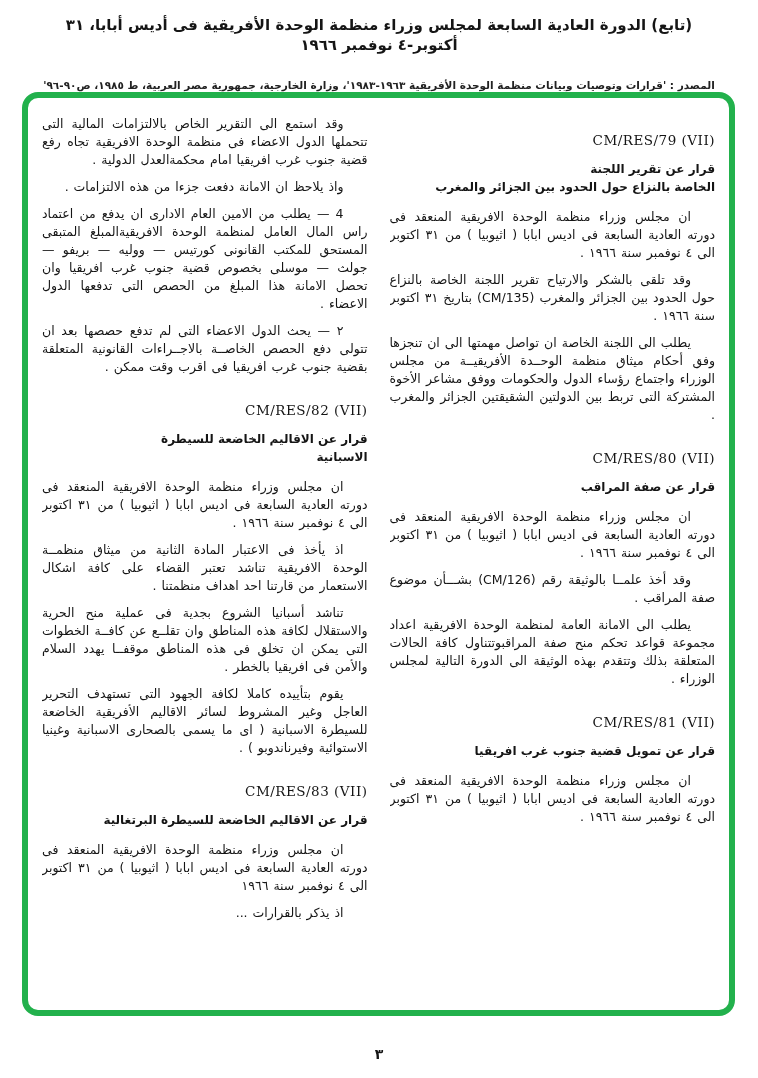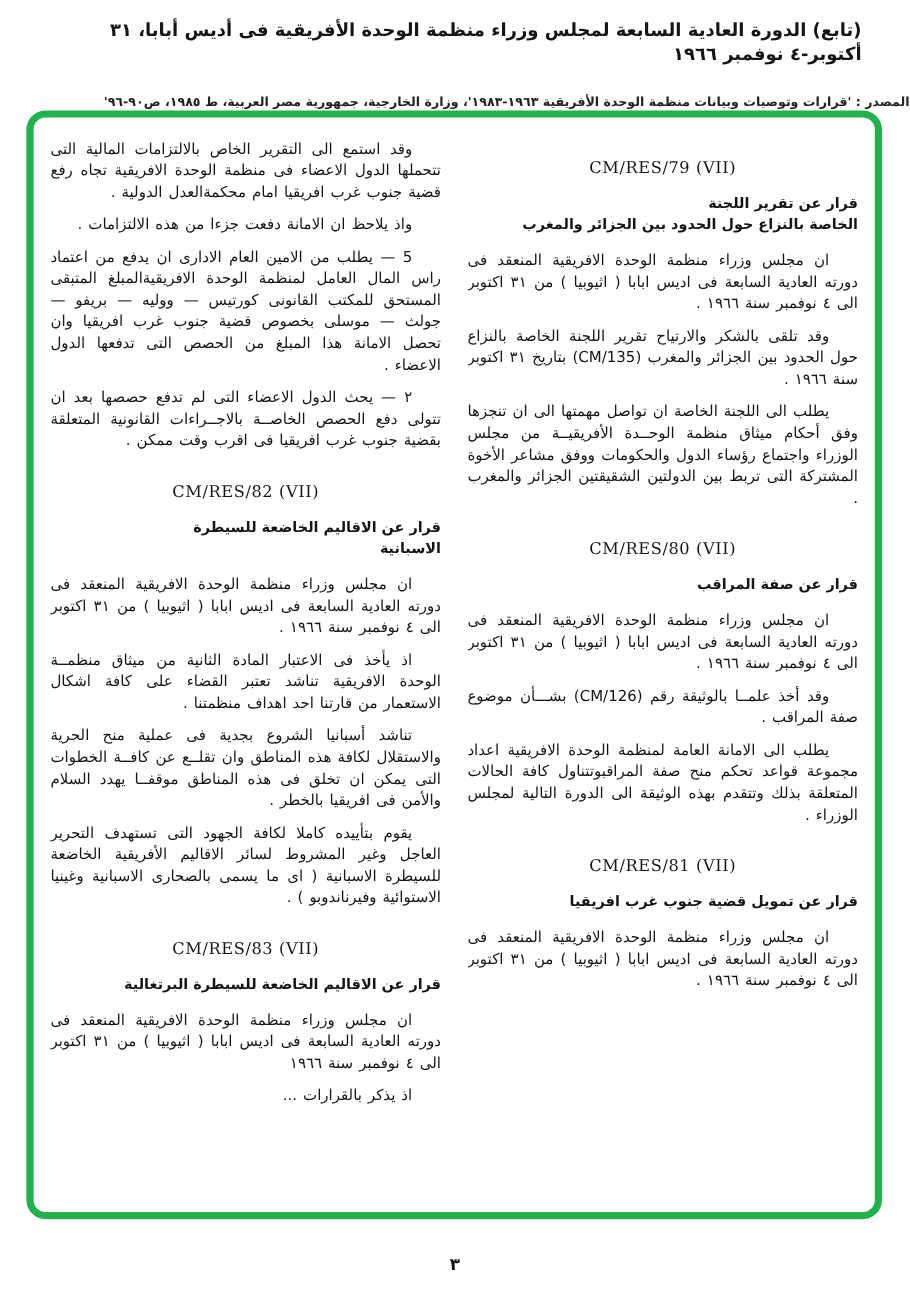--- a/index.html
+++ b/index.html
@@ -4,21 +4,21 @@
 <style>
   html, body { margin: 0; padding: 0; }
   body {
     width: 758px; height: 1078px;
     background: #ffffff;
     color: #151515;
     font-family: "DejaVu Sans", sans-serif;
     position: relative;
     overflow: hidden;
   }
-  .header { text-align: right; padding-top: 16px; direction: rtl; }
+  .header { text-align: center; padding-top: 16px; direction: rtl; }
   .header-line1 {
     font-size: 15px; font-weight: bold; line-height: 1.3;
     padding: 0 40px;
   }
   .header-line2 {
     font-size: 10.5px; font-weight: bold; margin-top: 24px;
     color: #222;
   }
   .content-box {
     position: absolute;
@@ -42,21 +42,21 @@
   .para {
     font-size: 12.5px;
     line-height: 1.44;
     text-align: justify;
     text-indent: 24px;
     margin: 9px 0;
     word-spacing: 1px;
   }
   .res-num {
     direction: ltr;
-    text-align: center;
+    text-align: right;
     font-family: "DejaVu Serif", serif;
     font-size: 13.5px;
     letter-spacing: 0.5px;
     margin: 26px 0 4px 0;
   }
   .res-title {
     font-size: 12px;
     font-weight: bold;
     margin: 12px 0;
     line-height: 1.5;
@@ -95,21 +95,21 @@
       <p class="para">وقد أخذ علمــا بالوثيقة رقم (CM/126) بشـــأن موضوع صفة المراقب .</p>
       <p class="para">يطلب الى الامانة العامة لمنظمة الوحدة الافريقية اعداد مجموعة قواعد تحكم منح صفة المراقبوتتناول كافة الحالات المتعلقة بذلك وتتقدم بهذه الوثيقة الى الدورة التالية لمجلس الوزراء .</p>
       <div class="res-num">CM/RES/81  (VII)</div>
       <h3 class="res-title">قرار عن تمويل قضية جنوب غرب افريقيا</h3>
       <p class="para">ان مجلس وزراء منظمة الوحدة الافريقية المنعقد فى دورته العادية السابعة فى اديس ابابا ( اثيوبيا ) من ٣١ اكتوبر الى ٤ نوفمبر سنة ١٩٦٦ .</p>
     </section>
 
     <section class="col">
       <p class="para">وقد استمع الى التقرير الخاص بالالتزامات المالية التى تتحملها الدول الاعضاء فى منظمة الوحدة الافريقية تجاه رفع قضية جنوب غرب افريقيا امام محكمةالعدل الدولية .</p>
       <p class="para">واذ يلاحظ ان الامانة دفعت جزءا من هذه الالتزامات .</p>
-      <p class="para">5 — يطلب من الامين العام الادارى ان يدفع من اعتماد راس المال العامل لمنظمة الوحدة الافريقيةالمبلغ المتبقى المستحق للمكتب القانونى كورتيس — ووليه — بريفو — جولث — موسلى بخصوص قضية جنوب غرب افريقيا وان تحصل الامانة هذا المبلغ من الحصص التى تدفعها الدول الاعضاء .</p>
+      <p class="para">4 — يطلب من الامين العام الادارى ان يدفع من اعتماد راس المال العامل لمنظمة الوحدة الافريقيةالمبلغ المتبقى المستحق للمكتب القانونى كورتيس — ووليه — بريفو — جولث — موسلى بخصوص قضية جنوب غرب افريقيا وان تحصل الامانة هذا المبلغ من الحصص التى تدفعها الدول الاعضاء .</p>
       <p class="para">٢ — يحث الدول الاعضاء التى لم تدفع حصصها بعد ان تتولى دفع الحصص الخاصــة بالاجــراءات القانونية المتعلقة بقضية جنوب غرب افريقيا فى اقرب وقت ممكن .</p>
       <div class="res-num">CM/RES/82  (VII)</div>
       <h3 class="res-title">قرار عن الاقاليم الخاضعة للسيطرة
 الاسبانية</h3>
       <p class="para">ان مجلس وزراء منظمة الوحدة الافريقية المنعقد فى دورته العادية السابعة فى اديس ابابا ( اثيوبيا ) من ٣١ اكتوبر الى ٤ نوفمبر سنة ١٩٦٦ .</p>
       <p class="para">اذ يأخذ فى الاعتبار المادة الثانية من ميثاق منظمــة الوحدة الافريقية تناشد تعتبر القضاء على كافة اشكال الاستعمار من قارتنا احد اهداف منظمتنا .</p>
       <p class="para">تناشد أسبانيا الشروع بجدية فى عملية منح الحرية والاستقلال لكافة هذه المناطق وان تقلــع عن كافــة الخطوات التى يمكن ان تخلق فى هذه المناطق موقفــا يهدد السلام والأمن فى افريقيا بالخطر .</p>
       <p class="para">يقوم بتأييده كاملا لكافة الجهود التى تستهدف التحرير العاجل وغير المشروط لسائر الاقاليم الأفريقية الخاضعة للسيطرة الاسبانية ( اى ما يسمى بالصحارى الاسبانية وغينيا الاستوائية وفيرناندوبو ) .</p>
       <div class="res-num">CM/RES/83  (VII)</div>
       <h3 class="res-title">قرار عن الاقاليم الخاضعة للسيطرة البرتغالية</h3>

